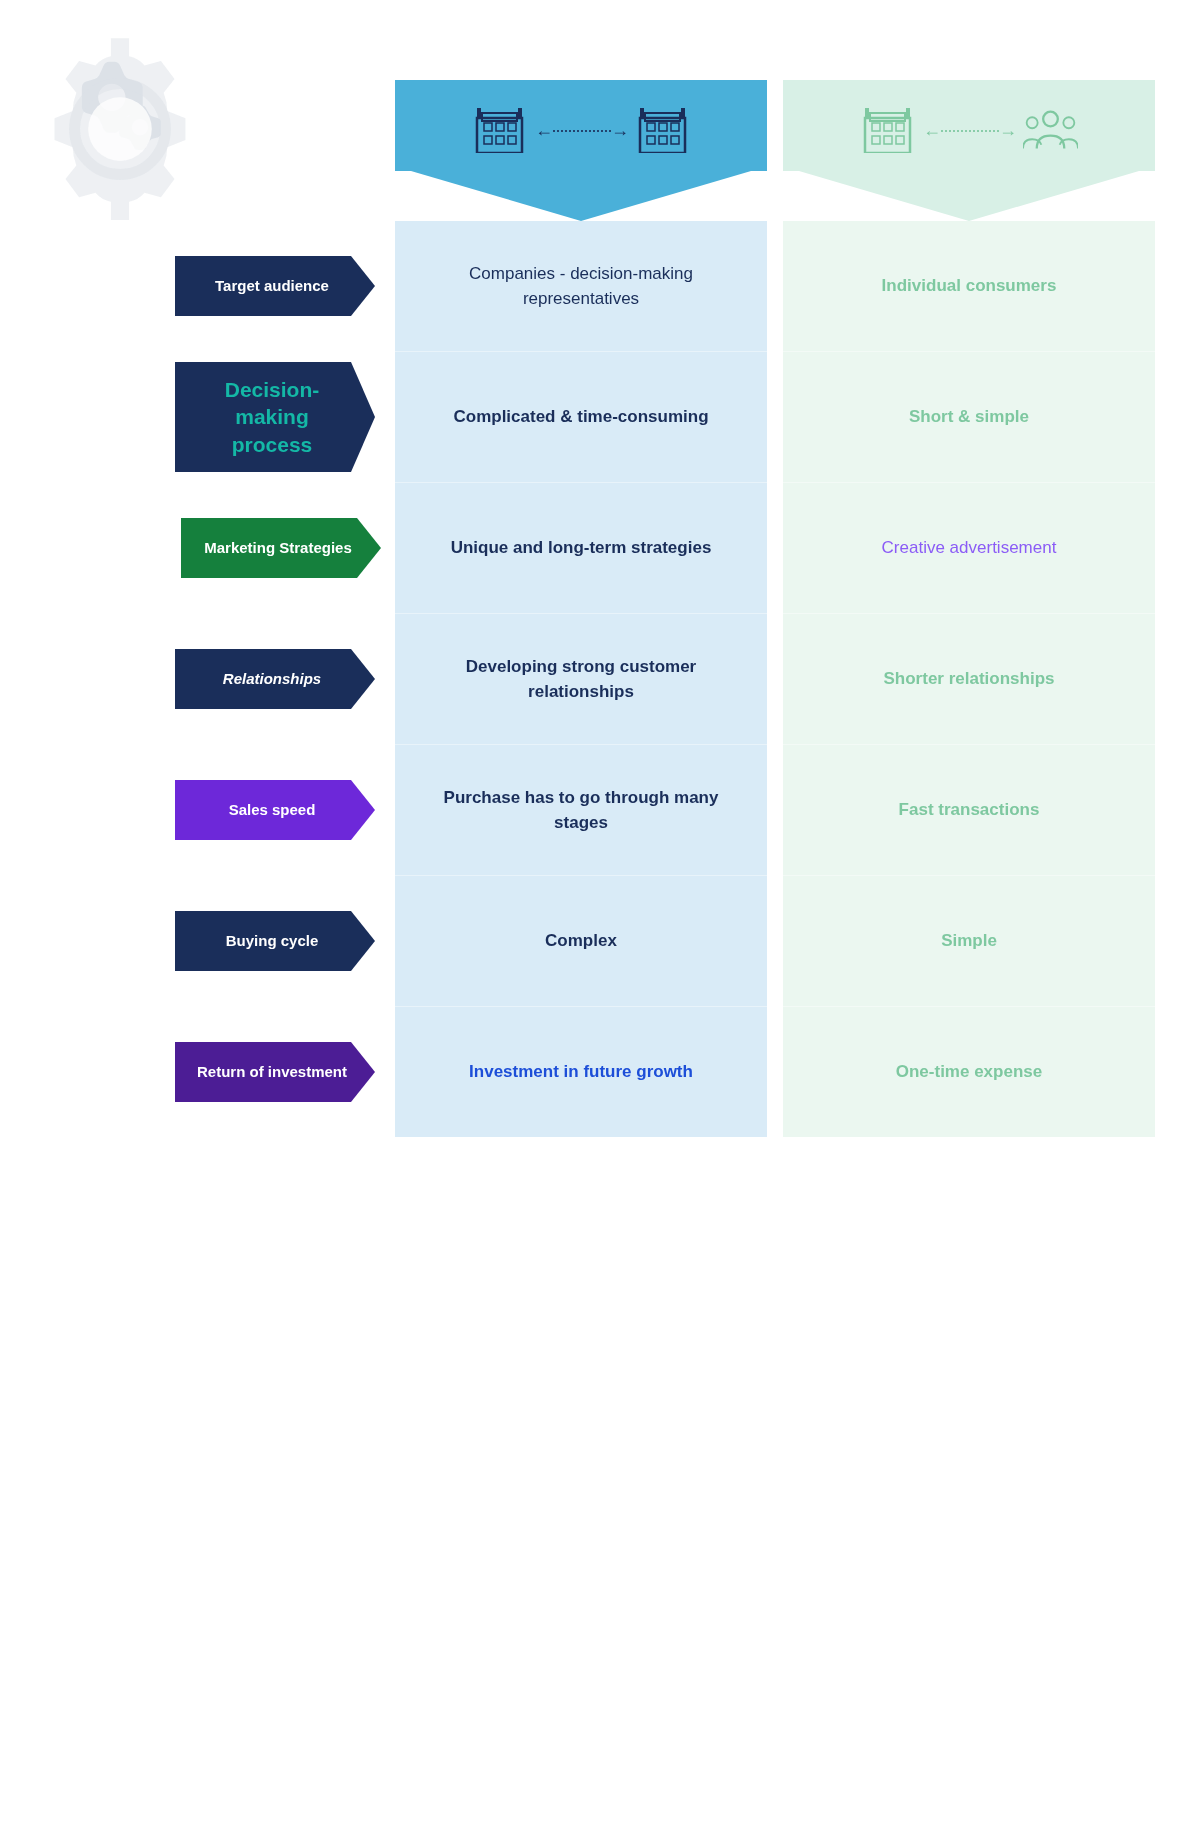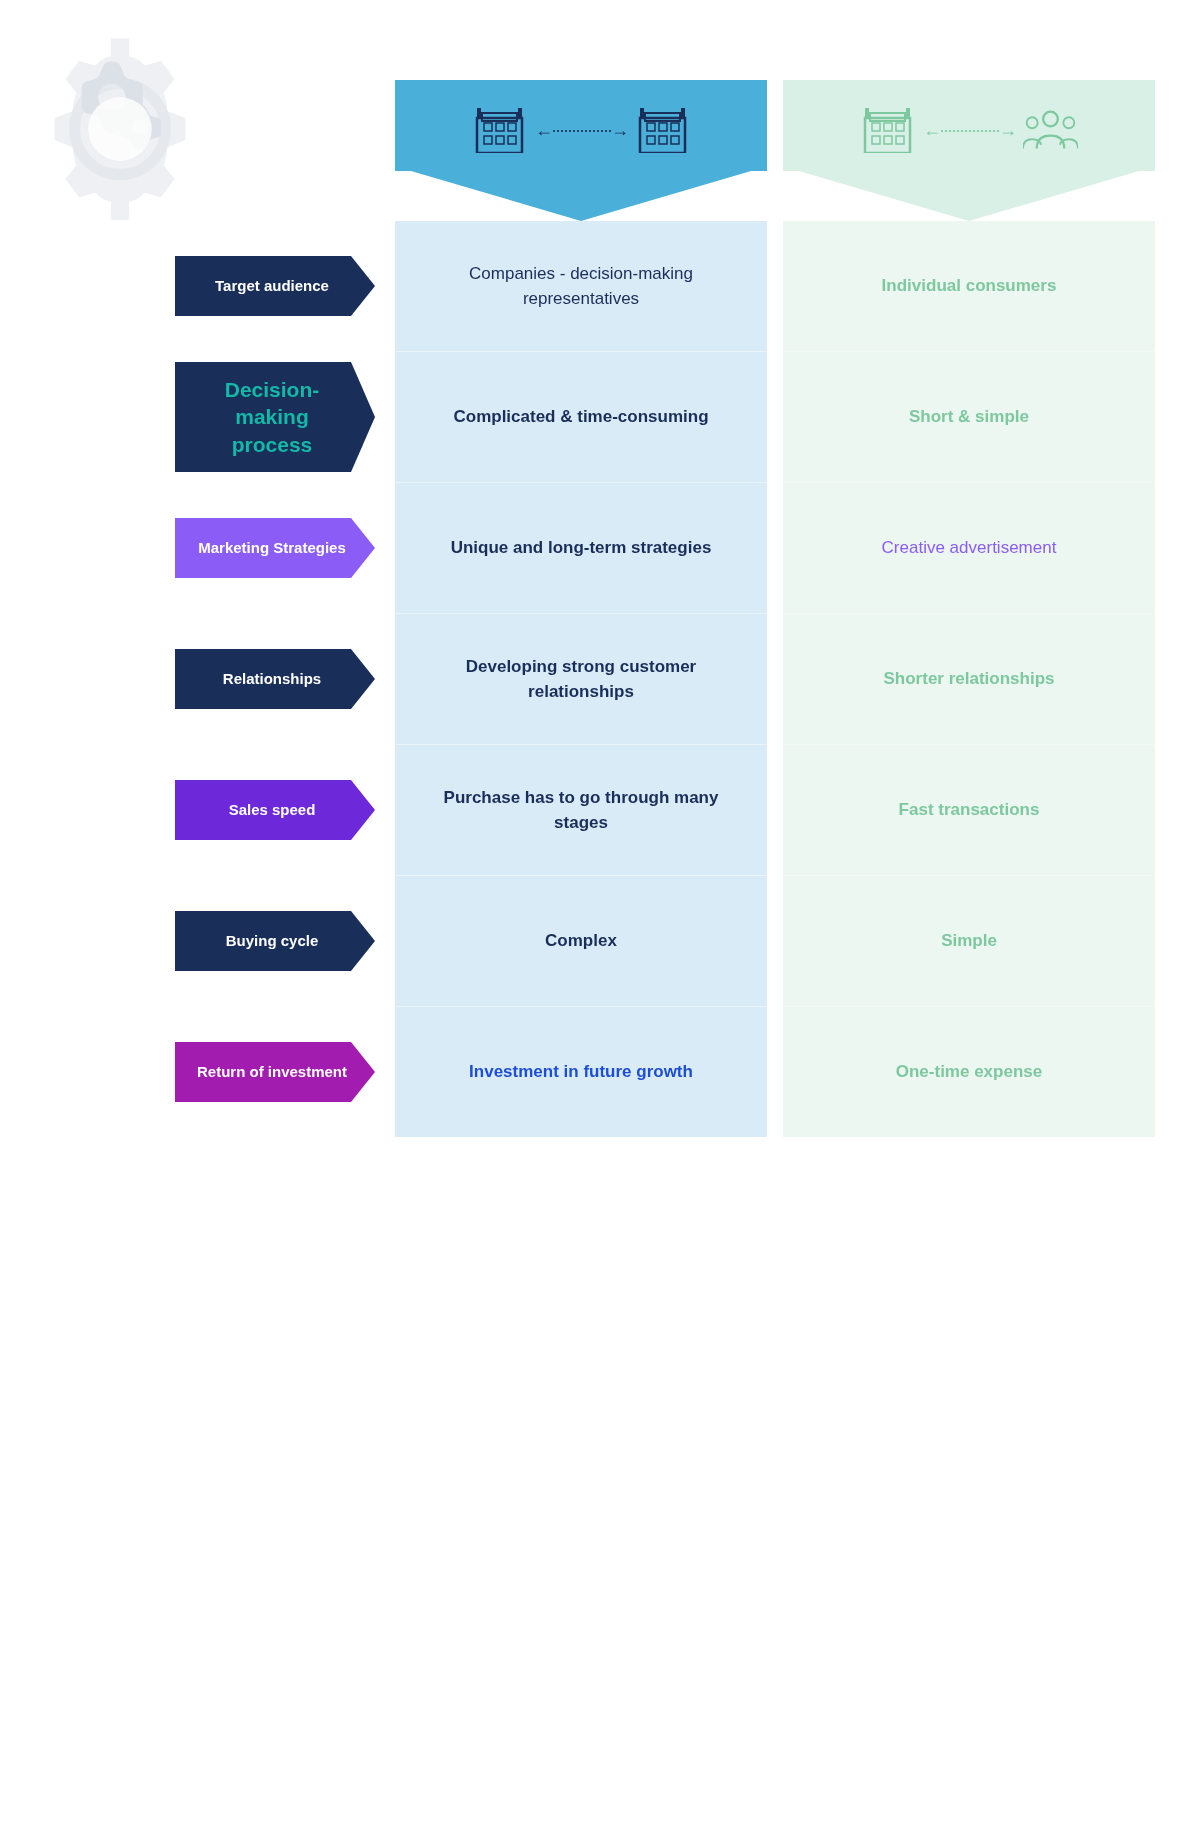--- a/index.html
+++ b/index.html
@@ -276,37 +276,37 @@
   <div class="labels-column" id="labels-col">
       <div style="display: flex; align-items: center; min-height: 130px;">
         <div style="background: rgb(26, 46, 90); color: white; font-weight: 700; font-size: 15px; padding: 14px 24px 14px 18px; text-align: center; display: flex; align-items: center; justify-content: center; clip-path: polygon(0px 0px, 88% 0px, 100% 50%, 88% 100%, 0px 100%); width: 200px; min-height: 60px; line-height: 1.3;">Target audience</div>
       </div>
       <div style="height: 1px; background: transparent;"></div>
       <div style="display: flex; align-items: center; min-height: 130px;">
         <div style="background: rgb(26, 46, 90); color: #14b8a6; font-weight: 700; font-size: 21px; padding: 14px 24px 14px 18px; text-align: center; display: flex; align-items: center; justify-content: center; clip-path: polygon(0px 0px, 88% 0px, 100% 50%, 88% 100%, 0px 100%); width: 200px; min-height: 60px; line-height: 1.3;">Decision-making process</div>
       </div>
       <div style="height: 1px; background: transparent;"></div>
       <div style="display: flex; align-items: center; min-height: 130px;">
-        <div style="background: #8b5cf6; color: white; font-weight: 700; font-size: 15px; padding: 14px 24px 14px 18px; text-align: center; display: flex; align-items: center; justify-content: center; clip-path: polygon(0px 0px, 88% 0px, 100% 50%, 88% 100%, 0px 100%); width: 200px; min-height: 60px; line-height: 1.3;">Marketing Strategies</div>
-      </div>
-      <div style="height: 1px; background: transparent;"></div>
-      <div style="display: flex; align-items: center; min-height: 130px;">
-        <div style="background: rgb(26, 46, 90); color: white; font-weight: 700; font-size: 15px; padding: 14px 24px 14px 18px; text-align: center; display: flex; align-items: center; justify-content: center; clip-path: polygon(0px 0px, 88% 0px, 100% 50%, 88% 100%, 0px 100%); width: 200px; min-height: 60px; line-height: 1.3;">Relationships</div>
+        <div style="background: #15803d; color: white; font-weight: 700; font-size: 15px; padding: 14px 24px 14px 18px; text-align: center; display: flex; align-items: center; justify-content: center; clip-path: polygon(0px 0px, 88% 0px, 100% 50%, 88% 100%, 0px 100%); width: 200px; min-height: 60px; line-height: 1.3; margin-left: 6px;">Marketing Strategies</div>
+      </div>
+      <div style="height: 1px; background: transparent;"></div>
+      <div style="display: flex; align-items: center; min-height: 130px;">
+        <div style="background: rgb(26, 46, 90); color: white; font-weight: 700; font-size: 15px; padding: 14px 24px 14px 18px; text-align: center; display: flex; align-items: center; justify-content: center; clip-path: polygon(0px 0px, 88% 0px, 100% 50%, 88% 100%, 0px 100%); width: 200px; min-height: 60px; line-height: 1.3; font-style: italic;">Relationships</div>
       </div>
       <div style="height: 1px; background: transparent;"></div>
       <div style="display: flex; align-items: center; min-height: 130px;">
         <div style="background: #6d28d9; color: white; font-weight: 700; font-size: 15px; padding: 14px 24px 14px 18px; text-align: center; display: flex; align-items: center; justify-content: center; clip-path: polygon(0px 0px, 88% 0px, 100% 50%, 88% 100%, 0px 100%); width: 200px; min-height: 60px; line-height: 1.3;">Sales speed</div>
       </div>
       <div style="height: 1px; background: transparent;"></div>
       <div style="display: flex; align-items: center; min-height: 130px;">
         <div style="background: rgb(26, 46, 90); color: white; font-weight: 700; font-size: 15px; padding: 14px 24px 14px 18px; text-align: center; display: flex; align-items: center; justify-content: center; clip-path: polygon(0px 0px, 88% 0px, 100% 50%, 88% 100%, 0px 100%); width: 200px; min-height: 60px; line-height: 1.3;">Buying cycle</div>
       </div>
       <div style="height: 1px; background: transparent;"></div>
       <div style="display: flex; align-items: center; min-height: 130px;">
-        <div style="background: #a21caf; color: white; font-weight: 700; font-size: 15px; padding: 14px 24px 14px 18px; text-align: center; display: flex; align-items: center; justify-content: center; clip-path: polygon(0px 0px, 88% 0px, 100% 50%, 88% 100%, 0px 100%); width: 200px; min-height: 60px; line-height: 1.3;">Return of investment</div>
+        <div style="background: #4c1d95; color: white; font-weight: 700; font-size: 15px; padding: 14px 24px 14px 18px; text-align: center; display: flex; align-items: center; justify-content: center; clip-path: polygon(0px 0px, 88% 0px, 100% 50%, 88% 100%, 0px 100%); width: 200px; min-height: 60px; line-height: 1.3;">Return of investment</div>
       </div>
     </div>
 
   <div class="b2b-content-col" id="b2b-content-col">
       <div style="text-align: center; padding: 25px 30px; font-weight: 400; font-size: 17px; color: rgb(26, 46, 90); line-height: 1.5; min-height: 130px; display: flex; align-items: center; justify-content: center;">Companies - decision-making representatives</div>
       <div style="height: 1px; background: rgba(255, 255, 255, 0.4);"></div>
       <div style="text-align: center; padding: 25px 30px; font-weight: 700; font-size: 17px; color: rgb(26, 46, 90); line-height: 1.5; min-height: 130px; display: flex; align-items: center; justify-content: center;">Complicated &amp; time-consuming</div>
       <div style="height: 1px; background: rgba(255, 255, 255, 0.4);"></div>
       <div style="text-align: center; padding: 25px 30px; font-weight: 700; font-size: 17px; color: rgb(26, 46, 90); line-height: 1.5; min-height: 130px; display: flex; align-items: center; justify-content: center;">Unique and long-term strategies</div>
       <div style="height: 1px; background: rgba(255, 255, 255, 0.4);"></div>

